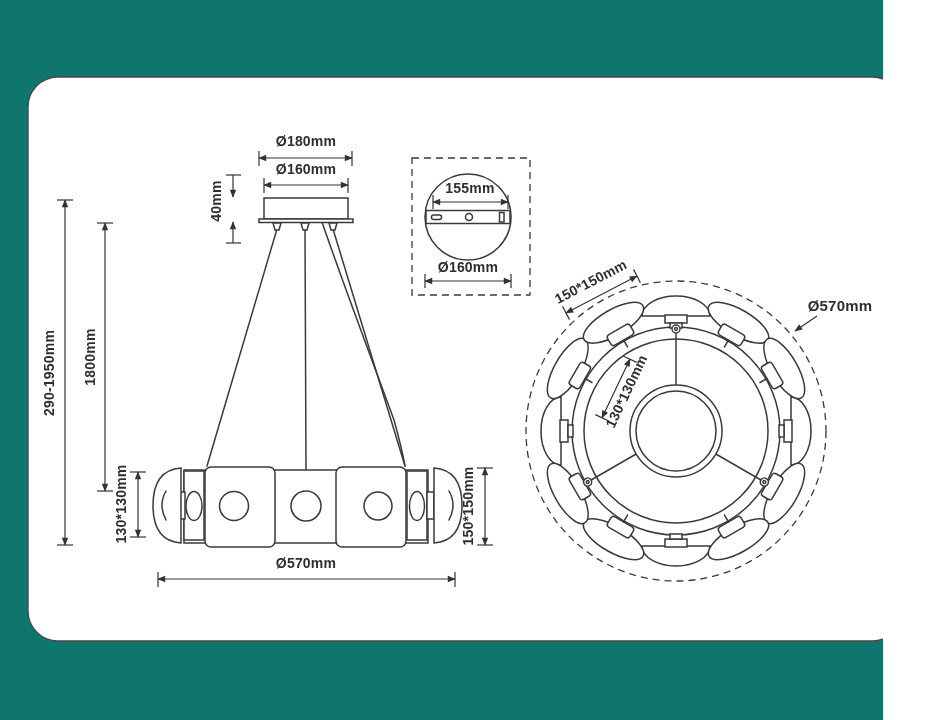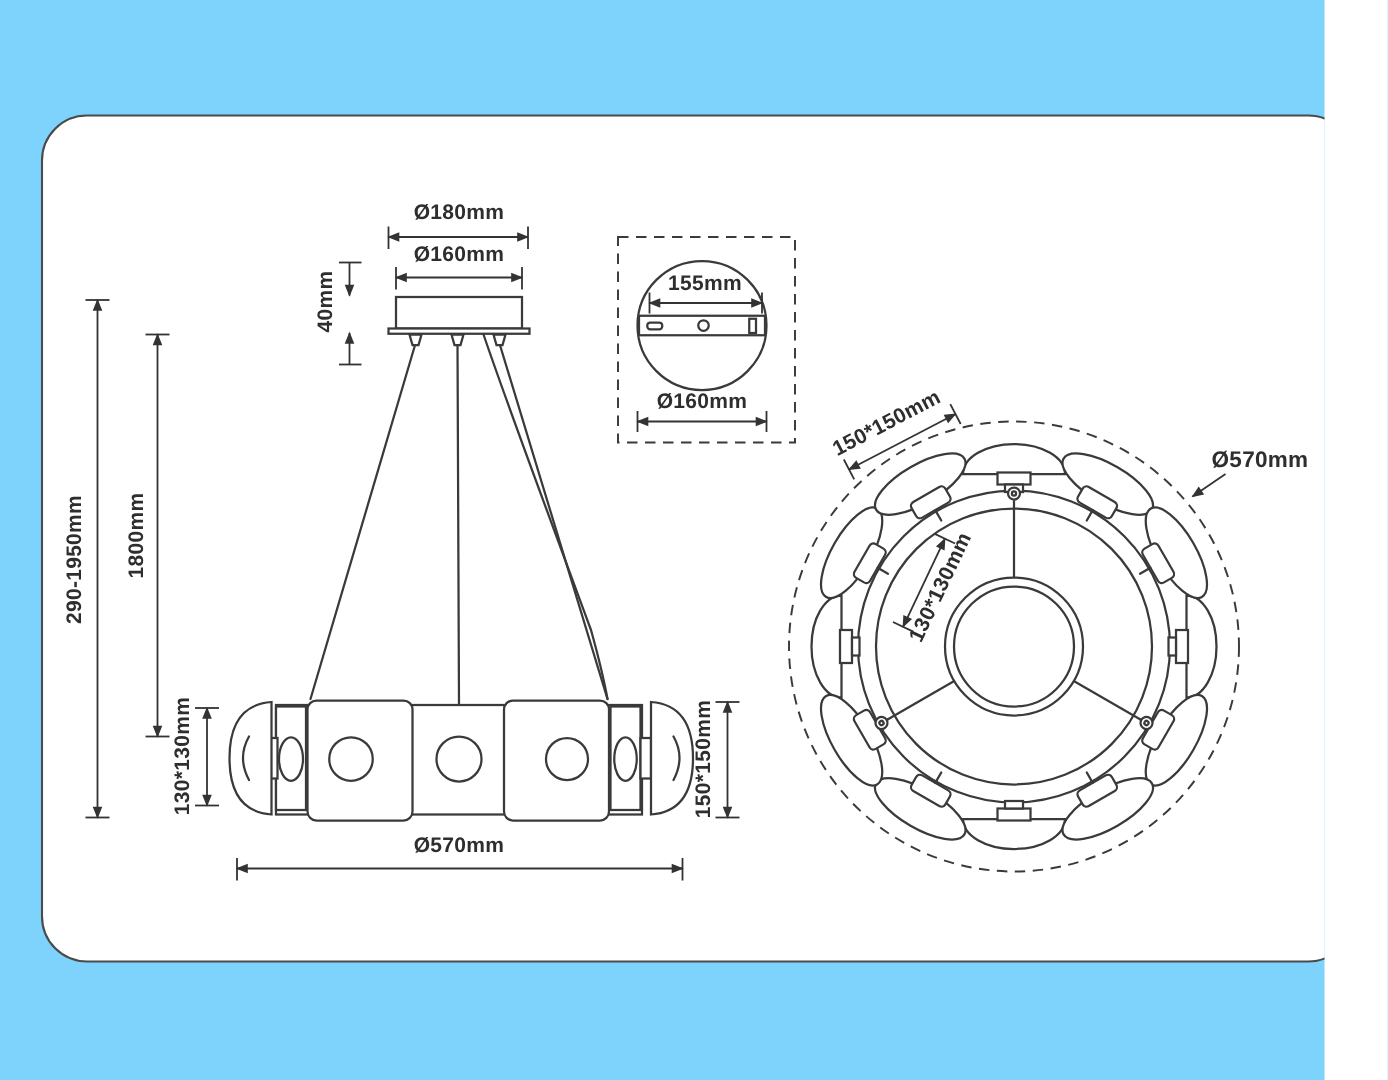--- a/index.html
+++ b/index.html
@@ -1,16 +1,16 @@
 <!DOCTYPE html>
 <html><head>
 <meta charset="utf-8">
 <style>
   html,body{margin:0;padding:0;background:#fff;}
-  .canvas{position:relative;width:883px;height:720px;background:#7dd3fc;overflow:hidden;
+  .canvas{position:relative;width:883px;height:720px;background:#0f766e;overflow:hidden;
           font-family:"Liberation Sans",sans-serif;}
   svg{position:absolute;left:0;top:0;}
   .ln{stroke:#3a3a3a;stroke-width:1.5;fill:none;stroke-linecap:round;}
   .fw{stroke:#3a3a3a;stroke-width:1.5;fill:#ffffff;}
   .dim{stroke:#333333;stroke-width:1.2;fill:none;}
   .tick{stroke:#333333;stroke-width:1.2;}
   .dsh{stroke:#3a3a3a;stroke-width:1.3;fill:none;stroke-dasharray:7 5;}
   .lbl{font:700 14px "Liberation Sans",sans-serif;fill:#2e2e2e;letter-spacing:.2px;}
   .lbl-big{font:700 15px "Liberation Sans",sans-serif;fill:#2e2e2e;letter-spacing:.2px;}
 </style>

